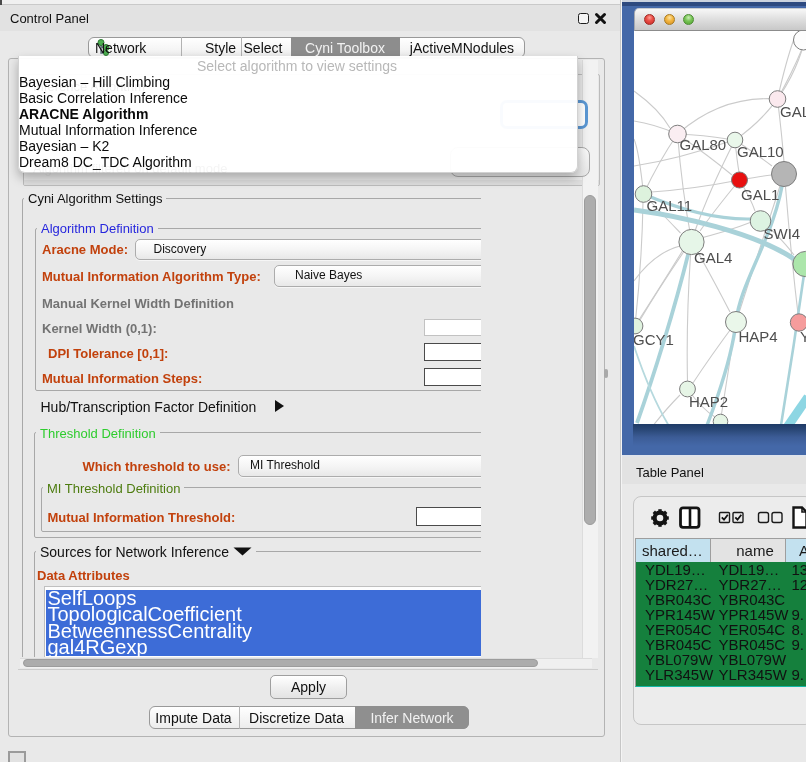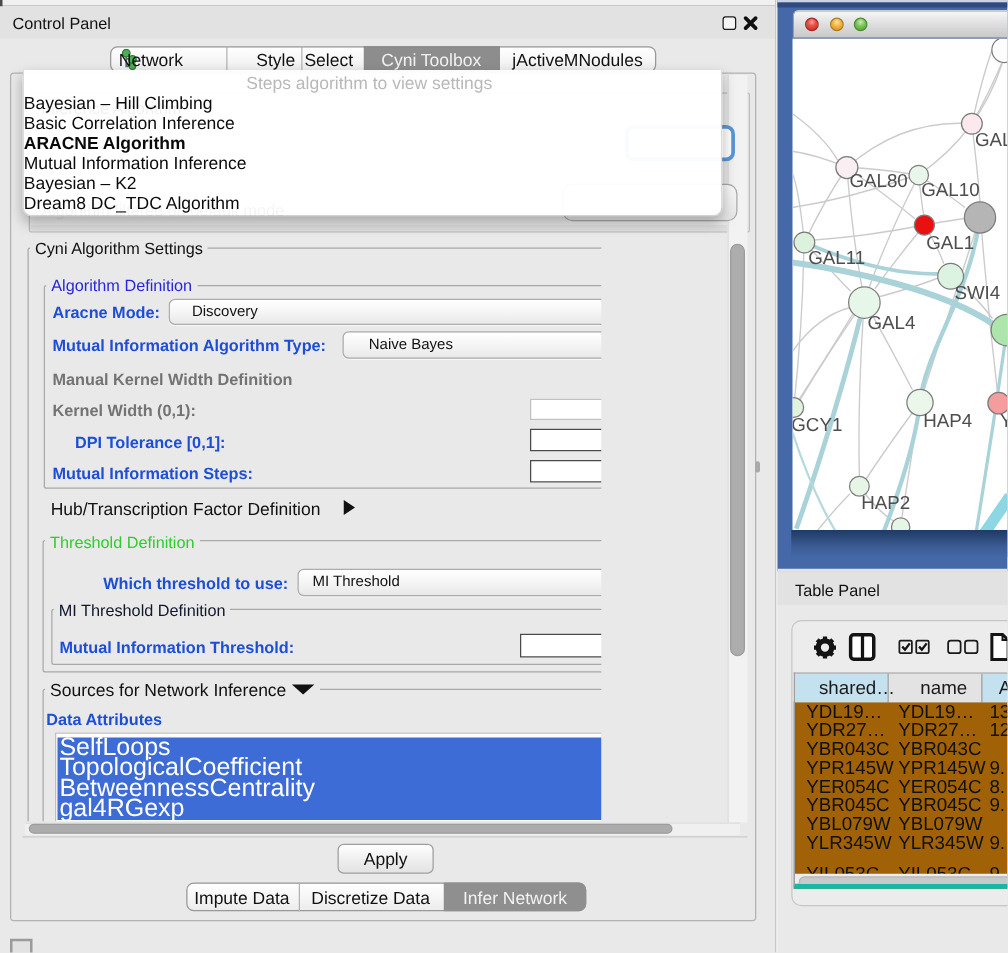--- a/index.html
+++ b/index.html
@@ -1,19 +1,19 @@
 <!DOCTYPE html>
 <html><head>
 <meta charset="utf-8">
 <style>
 html,body{margin:0;padding:0;}
 body{width:806px;height:762px;overflow:hidden;position:relative;background:#e9e9e9;
   font-family:"Liberation Sans", sans-serif;-webkit-font-smoothing:antialiased;}
 .abs{position:absolute;}
-.lbl{font-weight:bold;font-size:13px;color:#1d4ed8;}
+.lbl{font-weight:bold;font-size:13px;color:#c2410c;}
 .lbl.dis{color:#737373;}
 .combo{position:absolute;border:1px solid #acacac;border-radius:5px;
   background:linear-gradient(180deg,#ffffff 0%,#f4f4f4 55%,#e8e8e8 100%);
   box-shadow:0 1px 0 rgba(255,255,255,.6);}
 .combo .ct{position:absolute;left:14px;top:2px;font-size:12px;color:#111;}
 .combo .ar{position:absolute;right:7px;top:50%;width:7px;height:11px;margin-top:-5.5px;}
 .combo .ar:before{content:"";position:absolute;left:0;top:0;border:3px solid transparent;border-bottom:3.8px solid #333;border-top:none;}
 .combo .ar:after{content:"";position:absolute;left:0;bottom:0;border:3px solid transparent;border-top:3.8px solid #333;border-bottom:none;}
 .field{position:absolute;background:#fff;border:1px solid #4a4a4a;font-size:13px;color:#0a0a0a;
   text-align:right;padding-right:20px;box-sizing:border-box;}
@@ -72,39 +72,39 @@
     </div>
   <div class="lbl abs" style="left:42px;top:268.5px;">Mutual Information Algorithm Type:</div>
   <div class="combo" style="left:274px;top:264.5px;width:293.5px;height:20px;">
       <span class="ct" style="left:20px;">Naive Bayes</span>
       <span class="ar"></span>
     </div>
   <div class="lbl dis abs" style="left:42px;top:296px;">Manual Kernel Width Definition</div>
   <div class="abs" style="left:551px;top:294.5px;width:15px;height:14px;background:#e6e6e6;border:1px solid #c2c2c2;border-radius:4px;"></div>
   <div class="lbl dis abs" style="left:42px;top:320.5px;">Kernel Width (0,1):</div>
   <div class="field dis abs" style="left:424px;top:318.5px;width:144px;height:17.5px;">0.0</div>
-  <div class="lbl abs" style="left:60px;top:345.5px;text-align:right;">DPI Tolerance [0,1]:</div>
+  <div class="lbl abs" style="left:48px;top:345.5px;text-align:right;">DPI Tolerance [0,1]:</div>
   <div class="field abs" style="left:424px;top:343px;width:144px;height:18px;">0.0</div>
   <div class="lbl abs" style="left:42px;top:370.5px;">Mutual Information Steps:</div>
   <div class="field abs" style="left:424px;top:367.5px;width:144px;height:18px;">6</div>
 
   <div class="abs" style="left:40.5px;top:399px;font-size:14px;color:#111;">Hub/Transcription Factor Definition</div>
   <svg class="abs" style="left:273px;top:399px;" width="12" height="14" viewBox="0 0 12 14">
       <path d="M2 1 L11 7 L2 13 Z" fill="#111"></path>
     </svg>
 
   <div class="gbox" style="left:33.5px;top:432px;width:544.5px;height:105.5px;"></div>
   <div class="gtitle" style="left:36px;top:425.5px;color:#2ecc2e;">Threshold Definition</div>
   <div class="lbl abs" style="left:82.5px;top:458.5px;">Which threshold to use:</div>
   <div class="combo" style="left:238px;top:454.5px;width:287px;height:20px;">
       <span class="ct" style="left:11px;">MI Threshold</span>
       <span class="ar"></span>
     </div>
   <div class="gbox" style="left:40.5px;top:487px;width:527px;height:44.5px;"></div>
-  <div class="gtitle" style="left:43px;top:480.5px;color:#0f172a;">MI Threshold Definition</div>
+  <div class="gtitle" style="left:43px;top:480.5px;color:#4d7c0f;">MI Threshold Definition</div>
   <div class="lbl abs" style="left:47.5px;top:510px;">Mutual Information Threshold:</div>
   <div class="field abs" style="left:416px;top:506.5px;width:153px;height:19.5px;">0.5</div>
 
   <div class="gbox" style="left:33.5px;top:551px;width:544.5px;height:150px;"></div>
   <div class="gtitle" style="left:36px;top:544px;font-size:14px;">Sources for Network Inference <svg width="19" height="9" viewBox="0 0 19 9" style="vertical-align:1px;">
         <path d="M0.5 0.5 L18.5 0.5 L9.5 8.5 Z" fill="#111"></path>
       </svg></div>
   <div class="lbl abs" style="left:37px;top:568px;font-size:13px;">Data Attributes</div>
   <div class="abs" style="left:44px;top:585.5px;width:521px;height:120px;background:#fdfdfd;border:1px solid #bfbfbf;box-sizing:border-box;"></div>
   <div class="abs" style="left:45.5px;top:589.5px;width:504px;height:66px;background:#3d6cd7;"></div>
@@ -120,21 +120,21 @@
 
 <div class="abs" style="left:270px;top:675px;width:75px;height:22px;border:1px solid #9f9f9f;border-radius:5px;background:linear-gradient(180deg,#ffffff,#ededed 60%,#e3e3e3);text-align:center;line-height:22px;font-size:14px;color:#111;">Apply</div>
 
 <div class="abs" style="left:148.5px;top:706px;width:320.5px;height:23px;border:1px solid #999;border-radius:6px;background:linear-gradient(180deg,#ffffff 0%,#f4f4f4 60%,#ececec 100%);box-sizing:border-box;"></div>
 <div class="abs" style="left:238.5px;top:706px;width:1px;height:23px;background:#b2b2b2;"></div>
 <div class="abs" style="left:355px;top:706px;width:114px;height:23px;background:#8f8f8f;border-radius:0 6px 6px 0;"></div>
 <div class="abs" style="left:148.5px;top:709.5px;width:90px;text-align:center;font-size:14px;color:#111;">Impute Data</div>
 <div class="abs" style="left:238.5px;top:709.5px;width:116px;text-align:center;font-size:14px;color:#111;">Discretize Data</div>
 <div class="abs" style="left:355px;top:709.5px;width:114px;text-align:center;font-size:14px;color:#f2f2f2;">Infer Network</div>
 
-<div class="abs" style="left:197px;top:58px;font-size:14px;color:#b8b8b8;z-index:30;">Steps algorithm to view settings</div>
+<div class="abs" style="left:197px;top:58px;font-size:14px;color:#b8b8b8;z-index:30;">Select algorithm to view settings</div>
 
 <div class="abs" style="z-index:20;left:17.5px;top:56px;width:560.5px;height:117px;background:rgba(255,255,255,0.965);border:1px solid #d2d2d2;border-top:none;border-radius:0 0 7px 7px;box-sizing:border-box;box-shadow:0 5px 11px rgba(0,0,0,0.28);"></div>
 <div class="abs" style="z-index:21;left:33px;top:79px;font-size:13px;color:rgba(40,40,40,0.07);">Inference Algorithm</div>
 <div class="abs" style="z-index:21;left:33px;top:161px;font-size:13px;color:rgba(40,40,40,0.05);">Algorithm filtered on default mode</div>
 <div class="abs" style="z-index:22;left:19px;top:74px;font-size:14px;line-height:16.1px;color:#0a0a0a;white-space:nowrap;">Bayesian – Hill Climbing<br>Basic Correlation Inference<br><b>ARACNE Algorithm</b><br>Mutual Information Inference<br>Bayesian – K2<br>Dream8 DC_TDC Algorithm</div>
 <div class="abs" style="left:604px;top:369px;width:3.5px;height:9px;background:#a9a9a9;border-radius:2px;"></div>
 
 <div class="abs" style="left:8px;top:751px;width:14px;height:14px;border:2px solid #9b9b9b;background:#e2e2e2;"></div>
 
 <div class="abs" style="left:620px;top:0;width:2px;height:762px;background:#f4f4f4;border-left:1px solid #c6c6c6;box-sizing:border-box;"></div>
@@ -261,25 +261,25 @@
     <path d="M90.3 12.3 l2.2 2.4 3.8-5"></path>
   </g>
   <path d="M148.5 2.5 h8.5 l4.5 4.5 v15.5 h-13 z" fill="#fff" stroke="#141414" stroke-width="2.4"></path>
   <path d="M157 2.5 v4.5 h4.5" fill="none" stroke="#141414" stroke-width="1.6"></path>
 </svg>
 
 <div class="abs" style="left:634.5px;top:538px;width:171.5px;height:24px;border-top:1px solid #9e9e9e;border-bottom:1px solid #8a8a8a;border-left:1px solid #9e9e9e;box-sizing:border-box;"></div>
 <div class="abs" style="left:635.5px;top:539px;width:74px;height:23px;background:#c3e1ef;"></div>
 <div class="abs" style="left:709.5px;top:539px;width:75.5px;height:23px;background:#e3e3e3;border-left:1px solid #9e9e9e;box-sizing:border-box;"></div>
 <div class="abs" style="left:785px;top:539px;width:21px;height:23px;background:#c3e1ef;border-left:1px solid #9e9e9e;box-sizing:border-box;"></div>
-<div class="abs" style="left:642px;top:542px;width:74px;text-align:right;font-size:15px;color:#1a1a1a;">shared…</div>
+<div class="abs" style="left:642px;top:542px;width:74px;text-align:left;font-size:15px;color:#1a1a1a;">shared…</div>
 <div class="abs" style="left:717px;top:542px;width:76px;text-align:center;font-size:15px;color:#1a1a1a;">name</div>
 <div class="abs" style="left:799px;top:542px;font-size:15px;color:#1a1a1a;">A</div>
 
-<div class="abs" style="left:634.5px;top:562px;width:171.5px;height:149px;background:#a16207;border-left:1px solid #9e9e9e;border-bottom:4px solid #14b8a6;box-sizing:border-box;overflow:hidden;">
+<div class="abs" style="left:634.5px;top:562px;width:171.5px;height:125px;background:#15803d;border-left:1px solid #9e9e9e;border-bottom:1px solid #14b8a6;box-sizing:border-box;overflow:hidden;">
   <div style="position:absolute;left:9.5px;top:0;font-size:15px;line-height:15px;color:#111;">YDL19…<br>YDR27…<br>YBR043C<br>YPR145W<br>YER054C<br>YBR045C<br>YBL079W<br>YLR345W</div>
   <div style="position:absolute;left:83px;top:0;font-size:15px;line-height:15px;color:#111;">YDL19…<br>YDR27…<br>YBR043C<br>YPR145W<br>YER054C<br>YBR045C<br>YBL079W<br>YLR345W</div>
   <div style="position:absolute;left:156px;top:0;font-size:15px;line-height:15px;color:#111;">13…<br>12…<br>&nbsp;<br>9.<br>8.<br>9.<br>&nbsp;<br>9.</div>
   <div style="position:absolute;left:9.5px;top:129px;font-size:15px;color:#111;">YIL053C</div>
   <div style="position:absolute;left:83px;top:129px;font-size:15px;color:#111;">YIL053C</div>
   <div style="position:absolute;left:156px;top:129px;font-size:15px;color:#111;">9.</div>
   <div style="position:absolute;left:0;top:137px;width:171.5px;height:12px;background:#ededed;"></div>
   <div style="position:absolute;left:3px;top:138.5px;width:172px;height:9px;border-radius:4.5px;background:#c9c9c9;border:1px solid #b4b4b4;box-sizing:border-box;"></div>
 </div>
 

